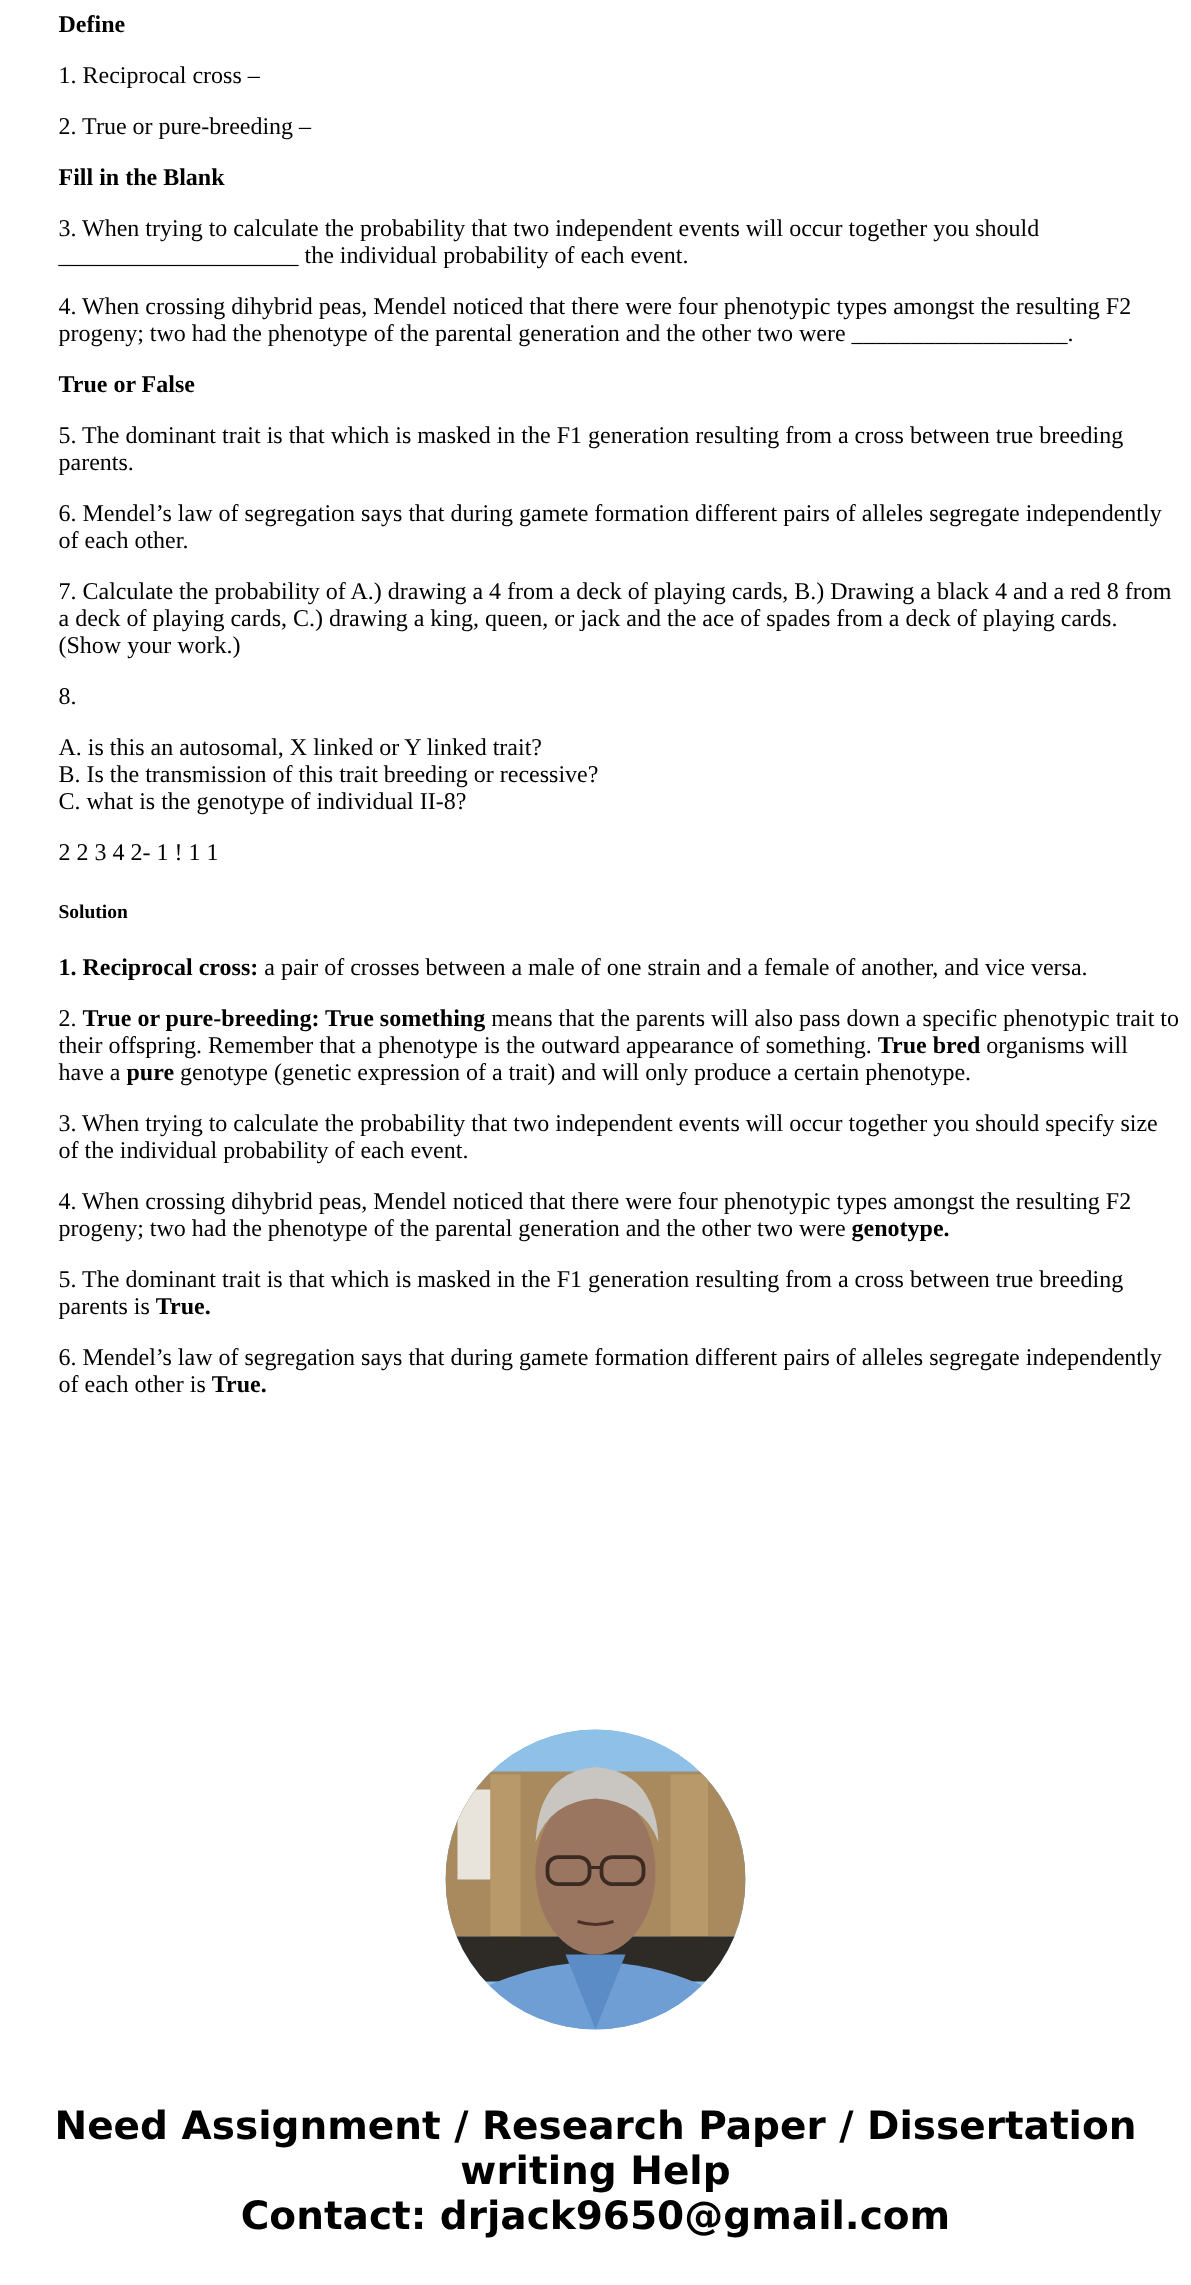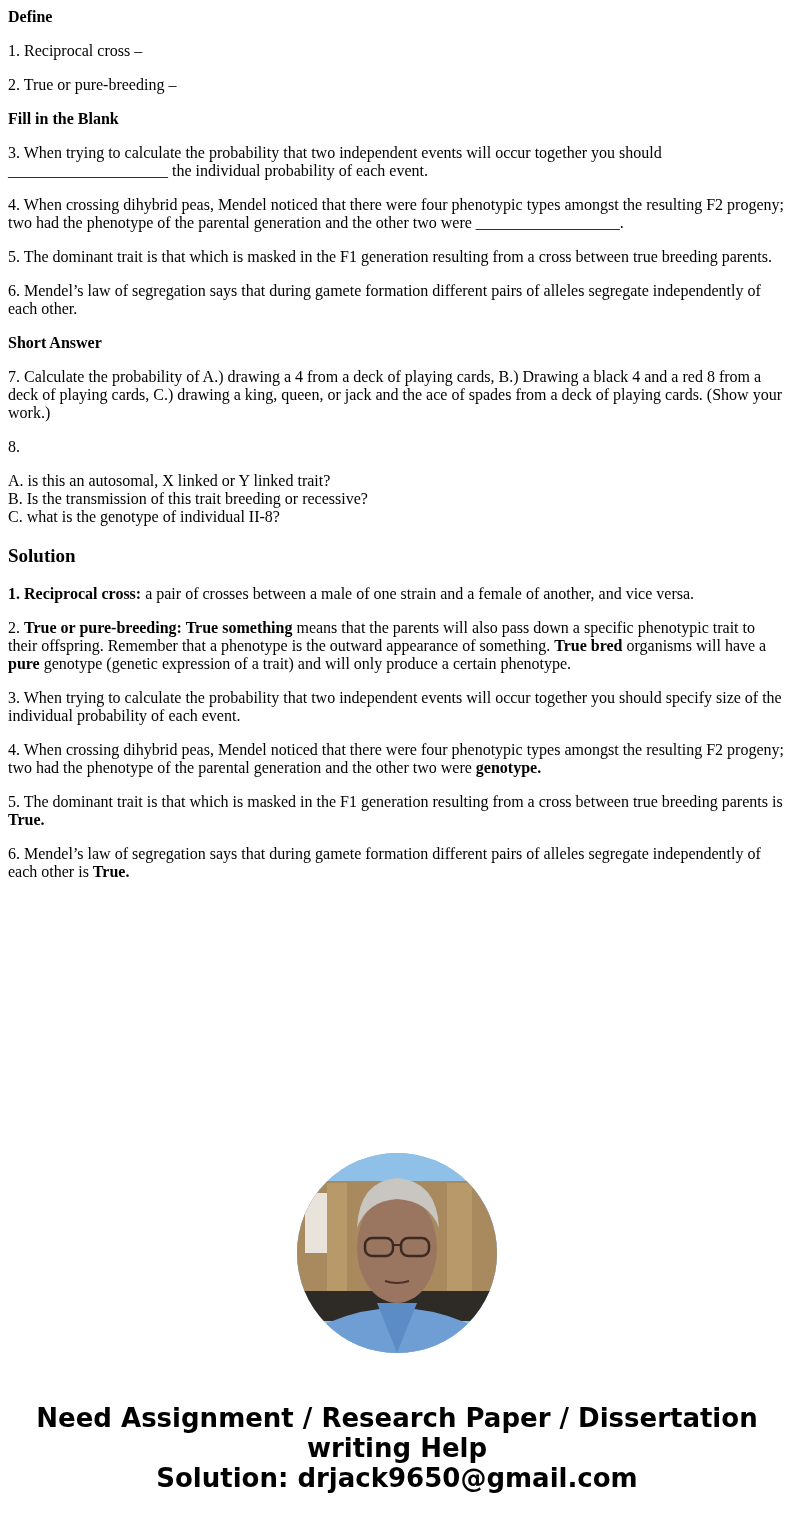--- a/index.html
+++ b/index.html
@@ -6,25 +6,25 @@
     body {
       width: 794px;
       height: 1523px;
       position: relative;
       font-family: "Liberation Serif", serif;
       font-size: 16px;
       line-height: 18px;
       color: #000;
       overflow: hidden;
     }
-    .content { padding: 0 8px; }
+    .content { padding: 0 8px; margin-left: 31px; }
     p { margin: 16px 0; }
     p.first { margin-top: 8px; }
     h3.sol {
-      font-size: 19px;
+      font-size: 13px;
       font-weight: bold;
       margin: 19px 0 18px 0;
       line-height: 22px;
     }
     .promo {
       position: absolute;
       left: 0; top: 1153px;
       width: 794px;
       text-align: center;
     }
@@ -52,31 +52,32 @@
 
 <div class="content">
   <p class="first"><b>Define</b></p>
   <p>1. Reciprocal cross –</p>
   <p>2. True or pure-breeding –</p>
 
   <p><b>Fill in the Blank</b></p>
   <p><span>3. When trying to calculate the probability that two independent events will occur together you should </span><br><span>____________________</span><span> the individual probability of each event.</span></p>
   <p><span>4. When crossing dihybrid peas, Mendel noticed that there were four phenotypic types amongst the resulting F2 progeny; two had the phenotype of the parental generation and the other two were </span><span>__________________</span><span>.</span></p>
 
+  <p><b>True or False</b></p>
   <p>5. The dominant trait is that which is masked in the F1 generation resulting from a cross between true breeding parents.</p>
   <p>6. Mendel’s law of segregation says that during gamete formation different pairs of alleles segregate independently of each other.</p>
 
-  <p><b>Short Answer</b></p>
   <p>7. Calculate the probability of A.) drawing a 4 from a deck of playing cards, B.) Drawing a black 4 and a red 8 from a deck of playing cards, C.) drawing a king, queen, or jack and the ace of spades from a deck of playing cards. (Show your work.)</p>
   <p>8.</p>
   <p>
     <span>A. is this an autosomal, X linked or Y linked trait?</span><br>
     <span>B. Is the transmission of this trait breeding or recessive?</span><br>
     <span>C. what is the genotype of individual II-8?</span>
   </p>
+  <p>2 2 3 4 2- 1 ! 1 1</p>
 
   <h3 class="sol">Solution</h3>
 
   <p><b>1. Reciprocal cross:</b><span> a pair of crosses between a male of one strain and a female of another, and vice versa.</span></p>
 
   <p><span>2. </span><b>True or pure-breeding: True something</b><span> means that the parents will also pass down a specific phenotypic trait to their offspring. Remember that a phenotype is the outward appearance of something. </span><b>True bred</b><span> organisms will have a </span><b>pure</b><span> genotype (genetic expression of a trait) and will only produce a certain phenotype.</span></p>
 
   <p>3. When trying to calculate the probability that two independent events will occur together you should specify size of the individual probability of each event.</p>
 
   <p><span>4. When crossing dihybrid peas, Mendel noticed that there were four phenotypic types amongst the resulting F2 progeny; two had the phenotype of the parental generation and the other two were </span><b>genotype.</b></p>
@@ -101,15 +102,15 @@
       <path d="M60 75 Q62 28 100 25 Q140 28 142 75 Q132 48 100 46 Q70 48 60 75 Z" fill="#c9c5c0"></path>
       <rect x="68" y="85" width="28" height="18" rx="7" fill="none" stroke="#3a2a22" stroke-width="2.5"></rect>
       <rect x="104" y="85" width="28" height="18" rx="7" fill="none" stroke="#3a2a22" stroke-width="2.5"></rect>
       <line x1="96" y1="92" x2="104" y2="92" stroke="#3a2a22" stroke-width="2"></line>
       <path d="M88 128 Q100 132 112 128" stroke="#4a3028" stroke-width="2" fill="none"></path>
     </svg>
   </div>
   <div class="promo-text">
     <div>Need Assignment / Research Paper / Dissertation</div>
     <div>writing Help</div>
-    <div>Solution: drjack9650@gmail.com</div>
+    <div>Contact: drjack9650@gmail.com</div>
   </div>
 </div>
 
 </body></html>

